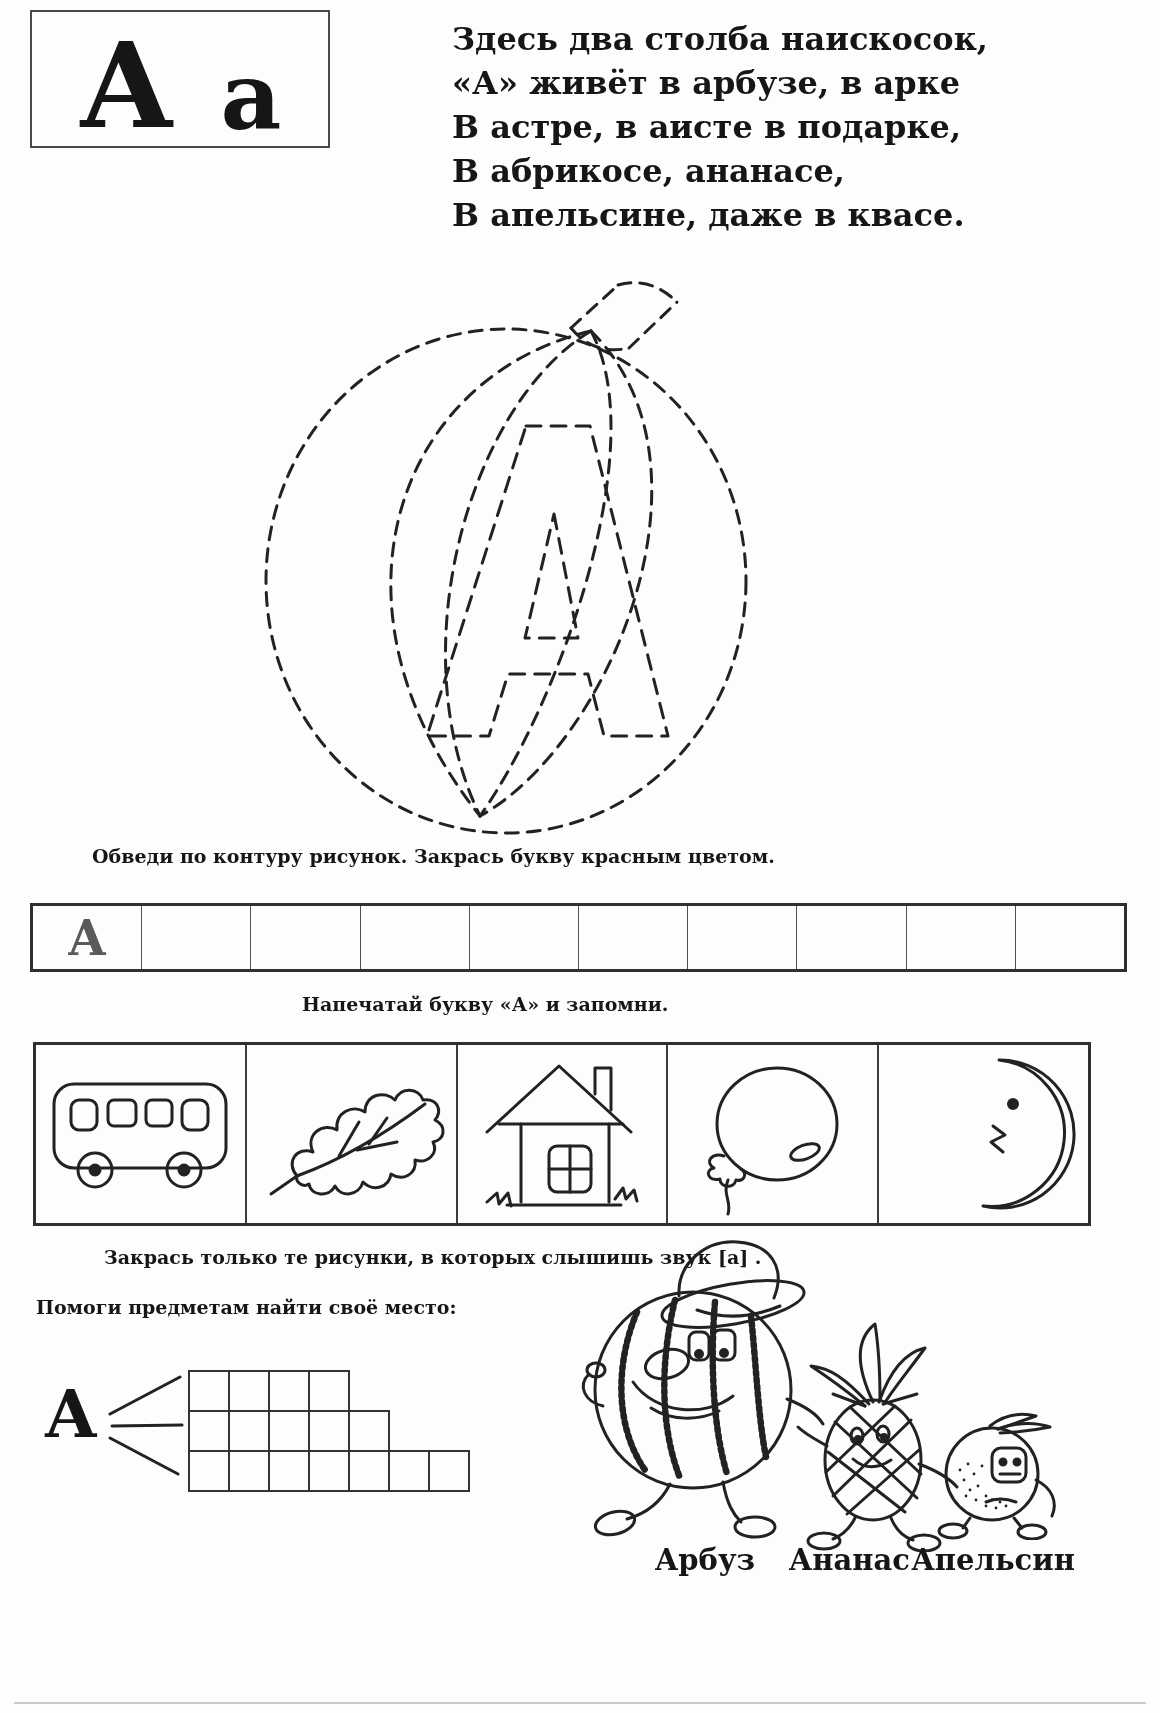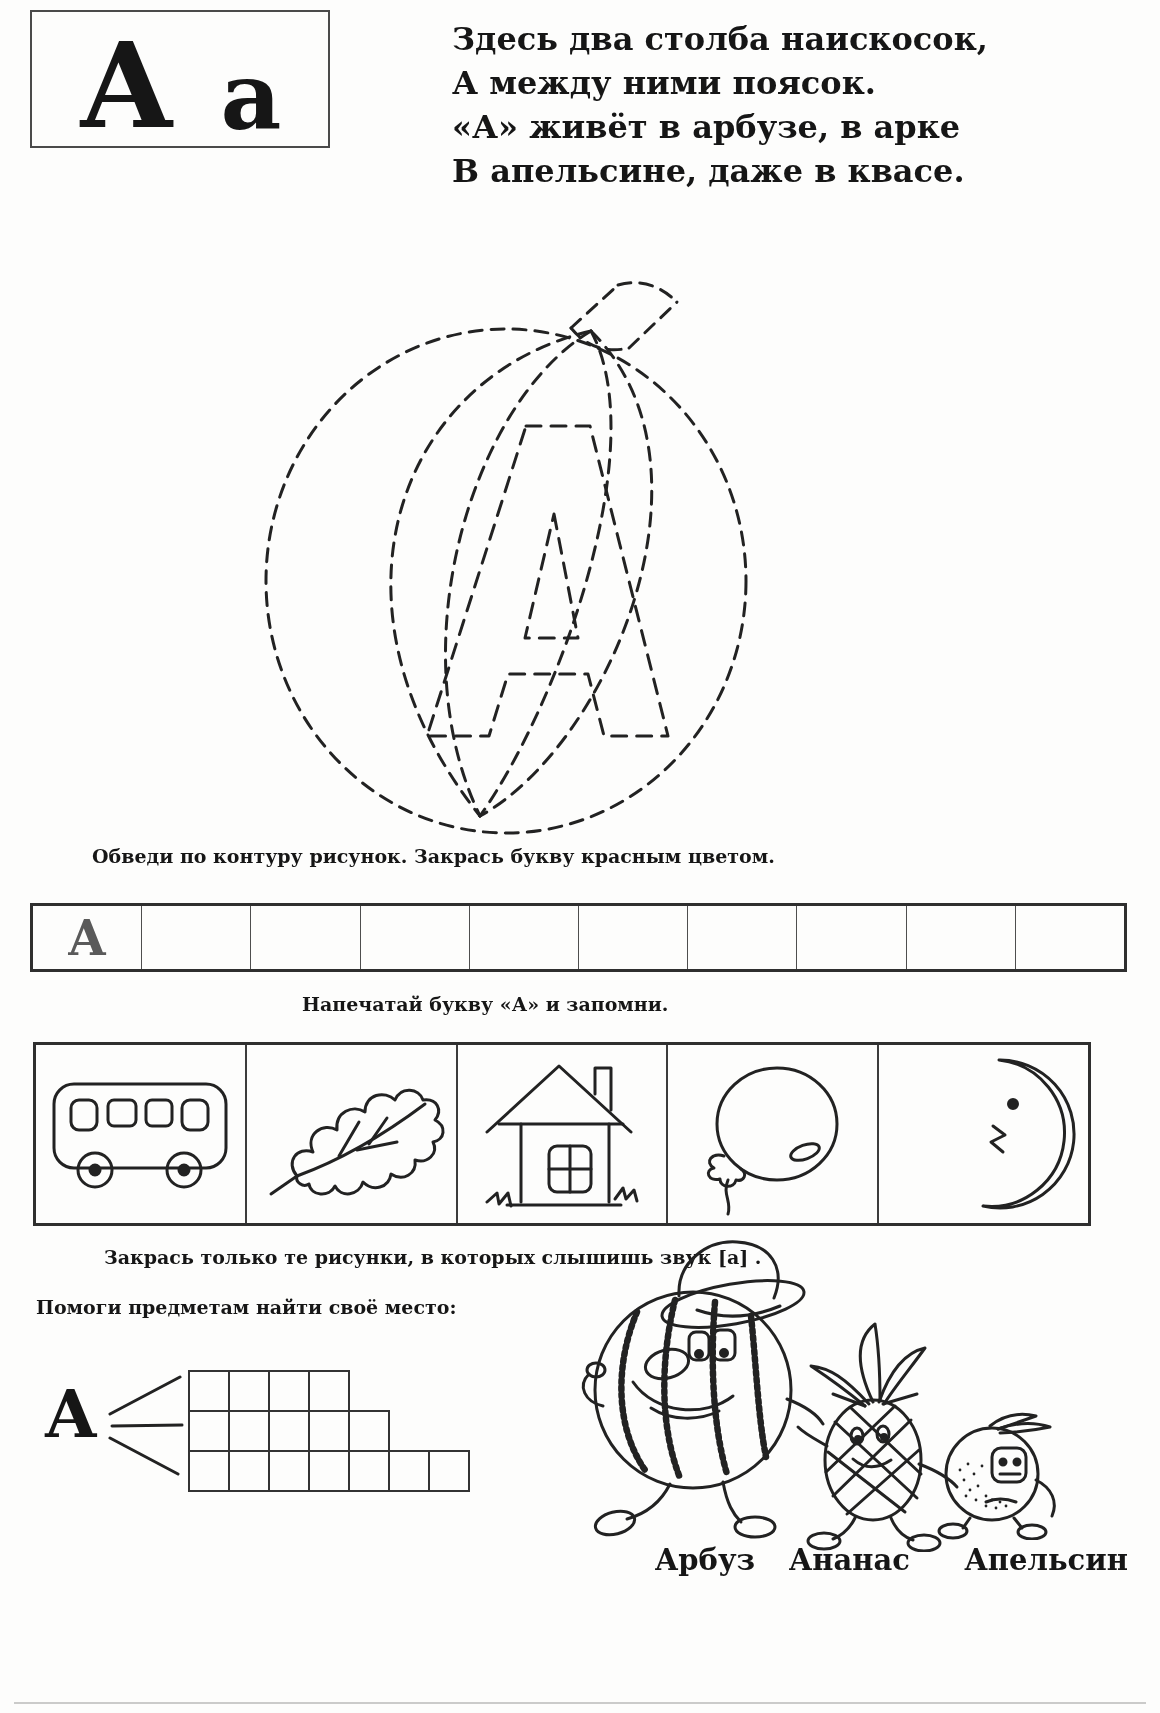--- a/index.html
+++ b/index.html
@@ -43,22 +43,23 @@
 
 <div id="page">
 
   <div class="letter-box">
     <span class="big">А</span>
     <span class="small">а</span>
   </div>
 
   <div class="poem">
     <div>Здесь два столба наискосок,</div>
-    <div>А между ними поясок.</div>
     <div>«А» живёт в арбузе, в арке</div>
+    <div>В астре, в аисте в подарке,</div>
+    <div>В абрикосе, ананасе,</div>
     <div>В апельсине, даже в квасе.</div>
   </div>
 
   <svg style="position:absolute;left:258px;top:276px" width="505" height="565" viewBox="0 0 505 565">
     <g class="sketch" stroke-dasharray="13 9">
       <ellipse cx="248" cy="305" rx="240" ry="252"></ellipse>
       <path d="M333,55 C140,100 55,330 222,540"></path>
       <path d="M333,55 C215,125 140,370 222,540"></path>
       <path d="M333,55 C395,170 300,430 222,540"></path>
       <path d="M333,55 C470,190 350,470 222,540"></path>
@@ -281,16 +282,16 @@
       <path d="M106,72 C122,80 128,94 122,108"></path>
       <path d="M40,110 L33,120"></path>
       <ellipse cx="23" cy="123" rx="14" ry="7"></ellipse>
       <path d="M84,110 L92,120"></path>
       <ellipse cx="102" cy="124" rx="14" ry="7"></ellipse>
     </g>
   </svg>
 
   <div class="fruit-label" style="left:645px;width:110px">Арбуз</div>
   <div class="fruit-label" style="left:770px;width:140px">Ананас</div>
-  <div class="fruit-label" style="left:948px;width:180px">Апельсин</div>
+  <div class="fruit-label" style="left:895px;width:180px">Апельсин</div>
 
   <div class="scan-edge"></div>
 </div>
 
 </body></html>

